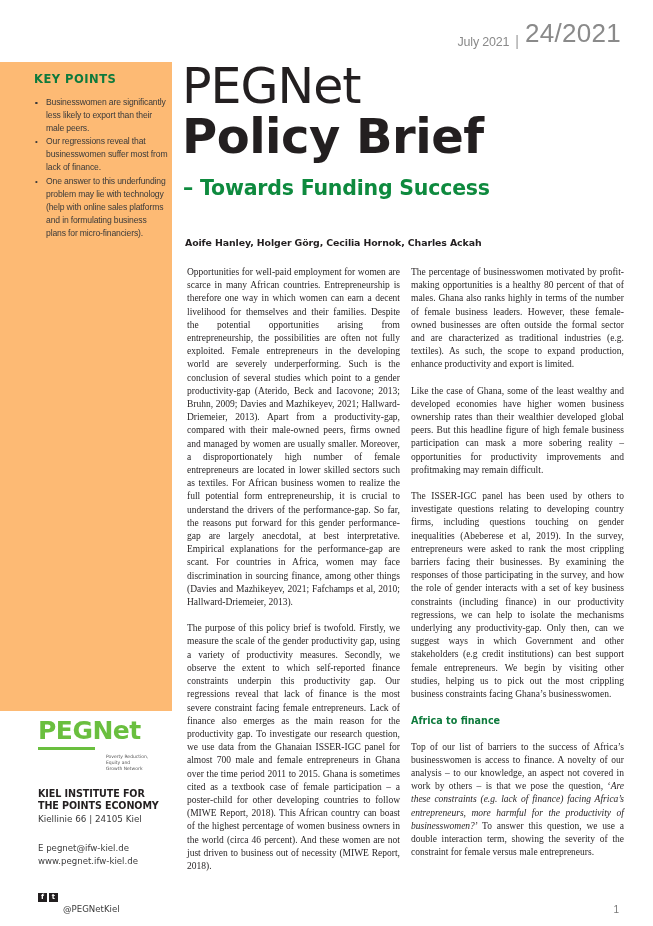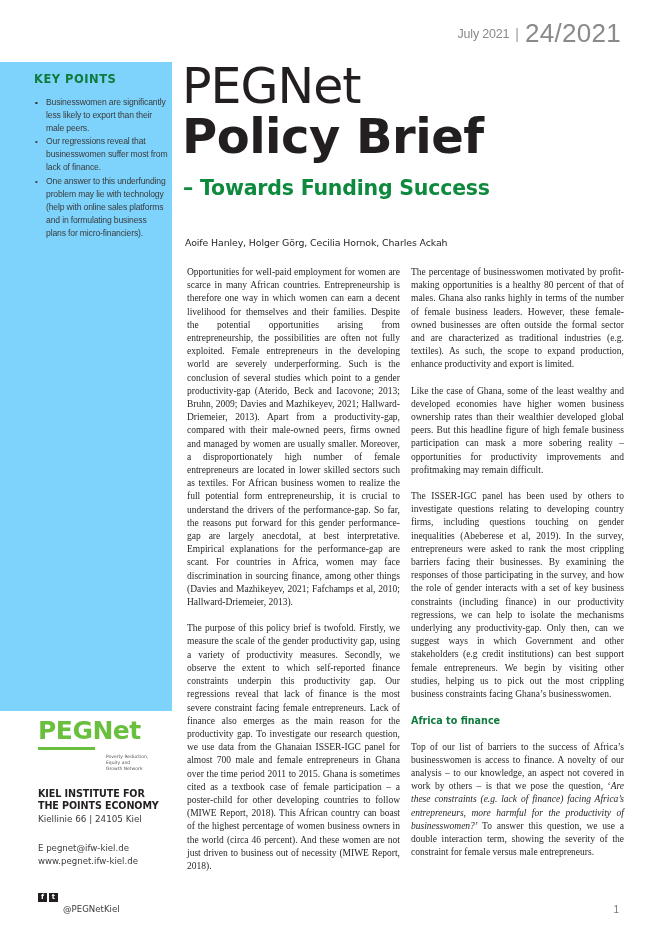--- a/index.html
+++ b/index.html
@@ -2,29 +2,29 @@
 <html><head>
   <meta charset="utf-8">
   <style>
     * { box-sizing: border-box; margin: 0; padding: 0; }
     html, body { width: 653px; height: 926px; background: #ffffff; overflow: hidden; }
     body { position: relative; font-family: "Liberation Serif", serif; color: #231f20; }
 
     .issue {
       position: absolute; top: 18px; right: 32px;
       font-family: "Liberation Sans", sans-serif; color: #8a8a8a;
-      display: flex; align-items: center; gap: 6px;
+      display: flex; align-items: flex-end; gap: 6px;
     }
     .issue .date { font-size: 12.5px; letter-spacing: -0.2px; }
     .issue .sep { font-size: 14px; color: #9a9a9a; }
     .issue .num { font-size: 26px; letter-spacing: 0.3px; }
 
     .sidebar {
       position: absolute; left: 0; top: 62px; width: 172px; height: 649px;
-      background: #7dd3fc;
+      background: #fdba74;
     }
     .kp-title {
       position: absolute; left: 34px; top: 10px;
       font-family: "DejaVu Sans", sans-serif; font-weight: bold;
       font-size: 11.5px; letter-spacing: 0.5px; color: #0e7a3c;
     }
     .kp-list { position: absolute; left: 34px; top: 34px; width: 134px; list-style: none; }
     .kp-list li {
       position: relative; padding-left: 12px;
       font-family: "Liberation Sans", sans-serif; font-size: 8.6px; line-height: 13.1px;
@@ -83,21 +83,21 @@
       line-height: 52px; color: #231f20; letter-spacing: -0.5px;
     }
     .title {
       position: absolute; left: 183px; top: 176px; width: 440px;
       font-family: "DejaVu Sans", sans-serif; font-weight: bold; font-size: 20.5px;
       line-height: 24px; color: #0e8a3e; letter-spacing: -0.2px;
     }
     .title span { display: block; }
     .authors {
       position: absolute; left: 185px; top: 237px;
-      font-family: "DejaVu Sans", sans-serif; font-weight: normal; font-size: 9.4px;
+      font-family: "DejaVu Sans", sans-serif; font-weight: bold; font-size: 9.4px;
       color: #231f20; letter-spacing: -0.1px;
     }
 
     .col {
       position: absolute; top: 266px; width: 213px;
       font-size: 9.5px; line-height: 13.2px; text-align: justify; color: #231f20;
     }
     .col.left { left: 187px; }
     .col.right { left: 411px; }
     .col p { margin-bottom: 13px; hyphens: none; }

